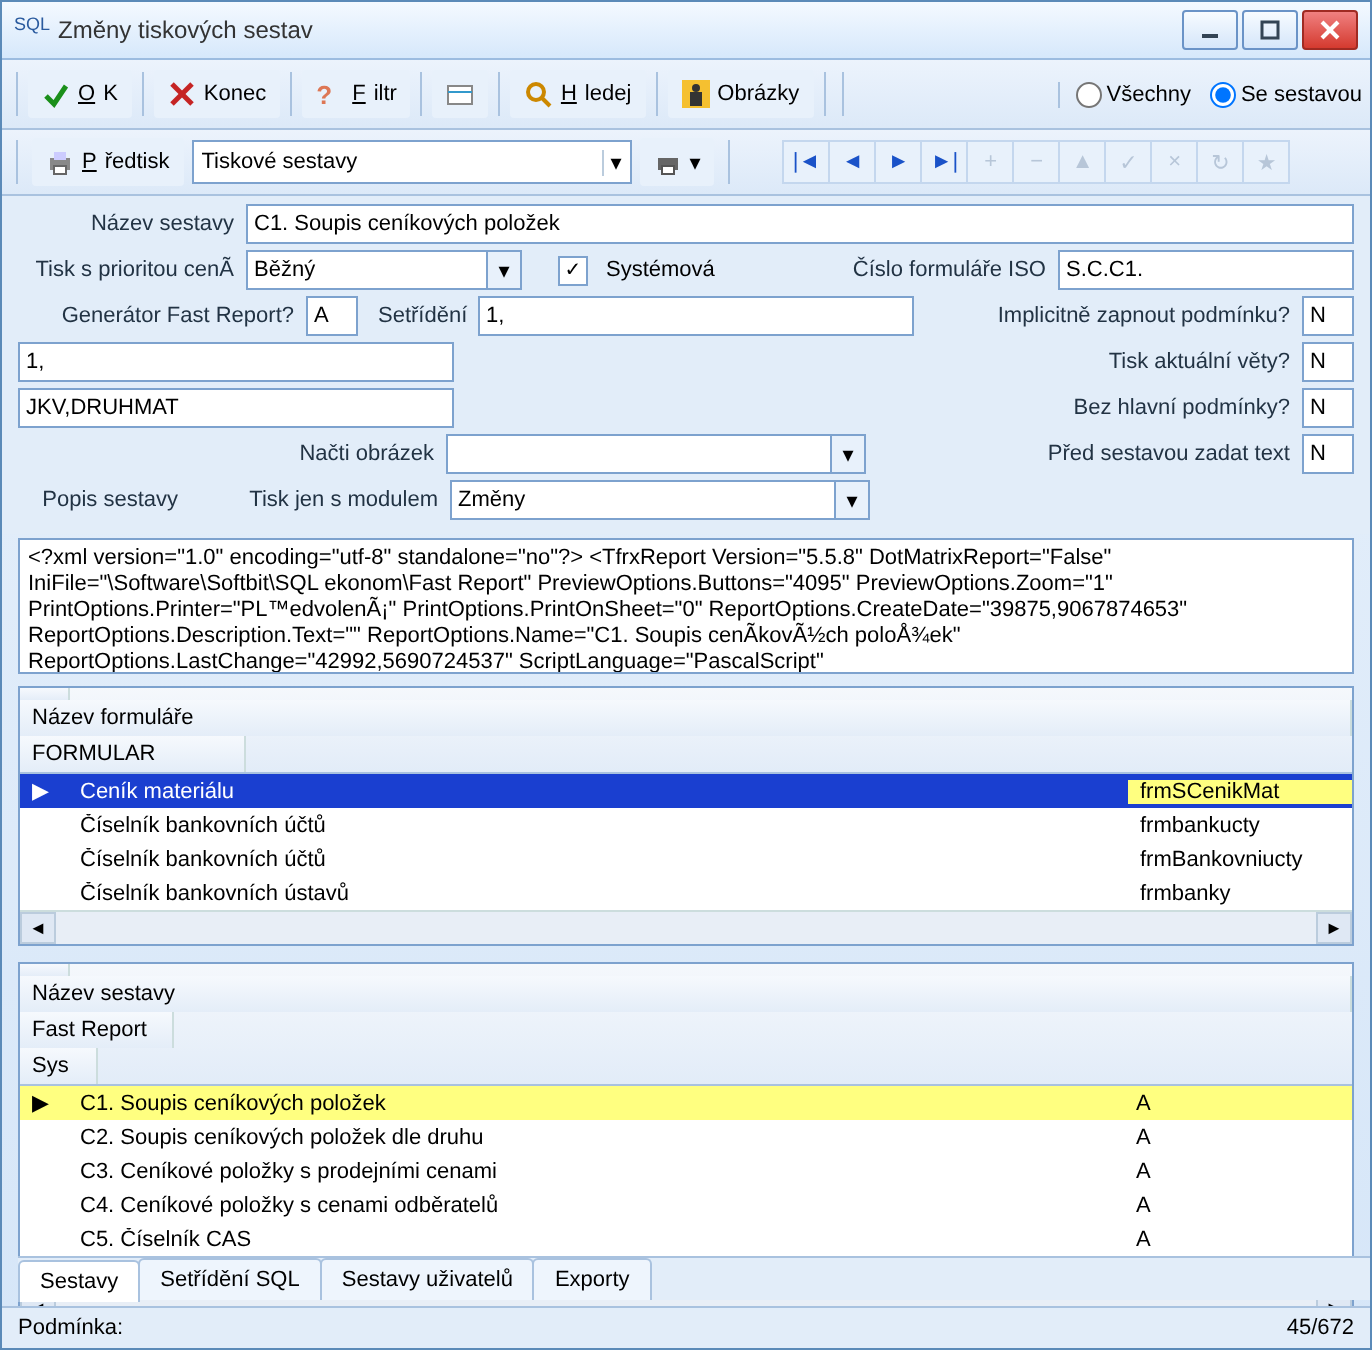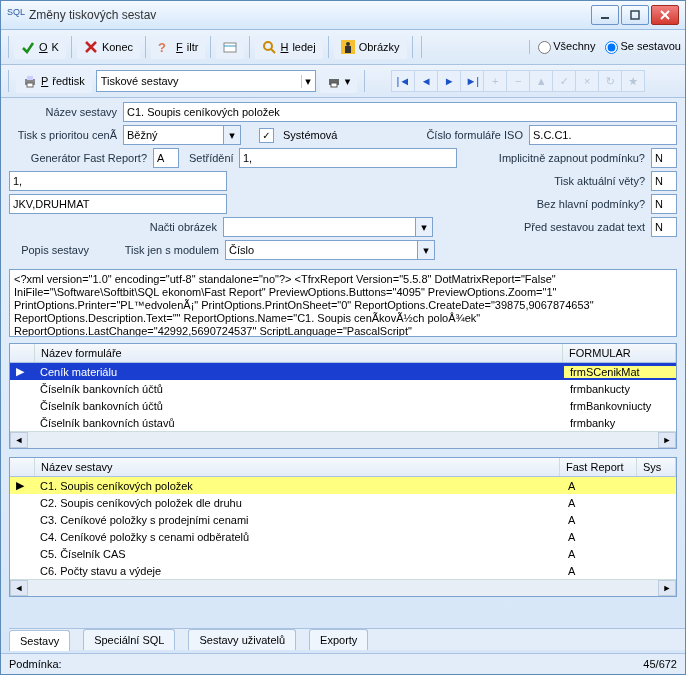--- a/index.html
+++ b/index.html
@@ -25,29 +25,29 @@
   .navbtn.dis{color:#b7c6d8;}
   .form{padding:4px 8px;background:#e2edf9;}
   .row{display:flex;align-items:center;margin-bottom:3px;gap:6px;}
   .lab{text-align:right;color:#234;}
   .field{height:18px;border:1px solid #7da2ce;background:#fff;padding:0 3px;display:flex;align-items:center;overflow:hidden;white-space:nowrap;}
   .cb{width:13px;height:13px;border:1px solid #7da2ce;background:#fff;display:inline-flex;align-items:center;justify-content:center;font-size:10px;margin-right:3px;}
   .selwrap{display:flex;}
   .selwrap .dd{width:16px;border:1px solid #7da2ce;border-left:0;background:#e8f1fb;display:flex;align-items:center;justify-content:center;}
   .xml{margin:2px 8px 6px;border:1px solid #7da2ce;background:#fff;padding:3px 4px;font-size:11px;line-height:13px;height:60px;overflow:hidden;position:relative;}
   .grid{margin:2px 8px;border:1px solid #7da2ce;background:#fff;}
-  .ghead{display:flex;background:linear-gradient(#f5f8fc,#e2ecf8);border-bottom:1px solid #a9c2df;}
+  .ghead{display:flex;background:linear-gradient(#f5f8fc,#e2ecf8);border-bottom:1px solid #a9c2df;flex-direction:column;}
   .gh{padding:3px 6px;border-right:1px solid #cdd;background:linear-gradient(#f6f9fd,#e4edf8);}
   .gbody{max-height:78px;overflow:hidden;}
   .gr{display:flex;height:17px;align-items:center;}
   .gc{padding:0 6px;white-space:nowrap;overflow:hidden;}
   .gr.sel{background:#1a3fd0;color:#fff;}
   .gr.sel .gc.formcol{background:#ffff80;color:#000;}
   .gr.hi{background:#ffff80;}
-  .tabs{position:absolute;left:8px;right:0;bottom:24px;display:flex;gap:14px;background:#e2edf9;border-top:1px solid #a9c2df;}
+  .tabs{position:absolute;left:8px;right:0;bottom:24px;display:flex;gap:0;background:#e2edf9;border-top:1px solid #a9c2df;}
   .tab{padding:4px 10px;border:1px solid #a9c2df;border-bottom:none;background:#eef5fd;margin-right:-1px;border-radius:3px 3px 0 0;}
   .tab.active{background:#fff;position:relative;top:1px;}
   .status{position:absolute;left:0;right:0;bottom:0;height:20px;background:#e2edf9;border-top:1px solid #a9c2df;display:flex;align-items:center;padding:0 8px;}
   .status .s1{width:240px;}
   .status .s2{flex:1;}
   .hscroll{height:16px;background:#e8eef6;border-top:1px solid #cdd;display:flex;align-items:center;}
   .hscroll .ar{width:16px;height:14px;background:#dfe8f4;border:1px solid #bcd;display:flex;align-items:center;justify-content:center;font-size:9px;}
   svg{display:block;}
 </style>
 </head>
@@ -168,21 +168,21 @@
 
   <div class="form">
     <div class="row">
       <span class="lab" style="width:108px">Název sestavy</span>
       <div class="field" style="flex:1">
           <span>C1. Soupis ceníkových položek</span>
         </div>
     </div>
     <div class="row">
       <span class="lab" style="width:108px">Tisk s prioritou cenÃ</span>
-      <div class="selwrap" style="width:118px">
+      <div class="selwrap" style="width:138px">
           <div class="field" style="flex:1">
             <span>Běžný</span>
           </div>
           <div class="dd">▾</div>
         </div>
       <span style="width:6px"></span>
       <span class="cb">✓</span>
         <span>Systémová</span>
       <span class="lab" style="margin-left:auto">Číslo formuláře ISO</span>
       <div class="field" style="width:140px">
@@ -232,21 +232,21 @@
       <span class="lab" style="margin-left:auto">Před sestavou zadat text</span>
       <div class="field" style="width:18px">
           <span>N</span>
         </div>
     </div>
     <div class="row">
       <span class="lab" style="width:80px">Popis sestavy</span>
       <span class="lab" style="width:124px">Tisk jen s modulem</span>
       <div class="selwrap" style="width:210px">
           <div class="field" style="flex:1">
-            <span>Číslo</span>
+            <span>Změny</span>
           </div>
           <div class="dd">▾</div>
         </div>
     </div>
   </div>
 
   <div class="xml"><span>&lt;?xml version="1.0" encoding="utf-8" standalone="no"?&gt;
 &lt;TfrxReport Version="5.5.8" DotMatrixReport="False" IniFile="\Software\Softbit\SQL ekonom\Fast Report" PreviewOptions.Buttons="4095" PreviewOptions.Zoom="1" PrintOptions.Printer="PL™edvolenÃ¡" PrintOptions.PrintOnSheet="0" ReportOptions.CreateDate="39875,9067874653" ReportOptions.Description.Text="" ReportOptions.Name="C1. Soupis cenÃ­kovÃ½ch poloÅ¾ek" ReportOptions.LastChange="42992,5690724537" ScriptLanguage="PascalScript"</span></div>
 
   <div class="grid">
@@ -331,21 +331,21 @@
       </div>
     <div class="hscroll">
         <div class="ar">◄</div>
         <div style="flex:1"></div>
         <div class="ar">►</div>
       </div>
   </div>
 
   <div class="tabs">
     <div class="tab active">Sestavy</div>
-    <div class="tab">Speciální SQL</div>
+    <div class="tab">Setřídění SQL</div>
     <div class="tab">Sestavy uživatelů</div>
     <div class="tab">Exporty</div>
   </div>
 
   <div class="status">
     <div class="s2">Podmínka:</div>
     <div>45/672</div>
   </div>
 </div>
 

